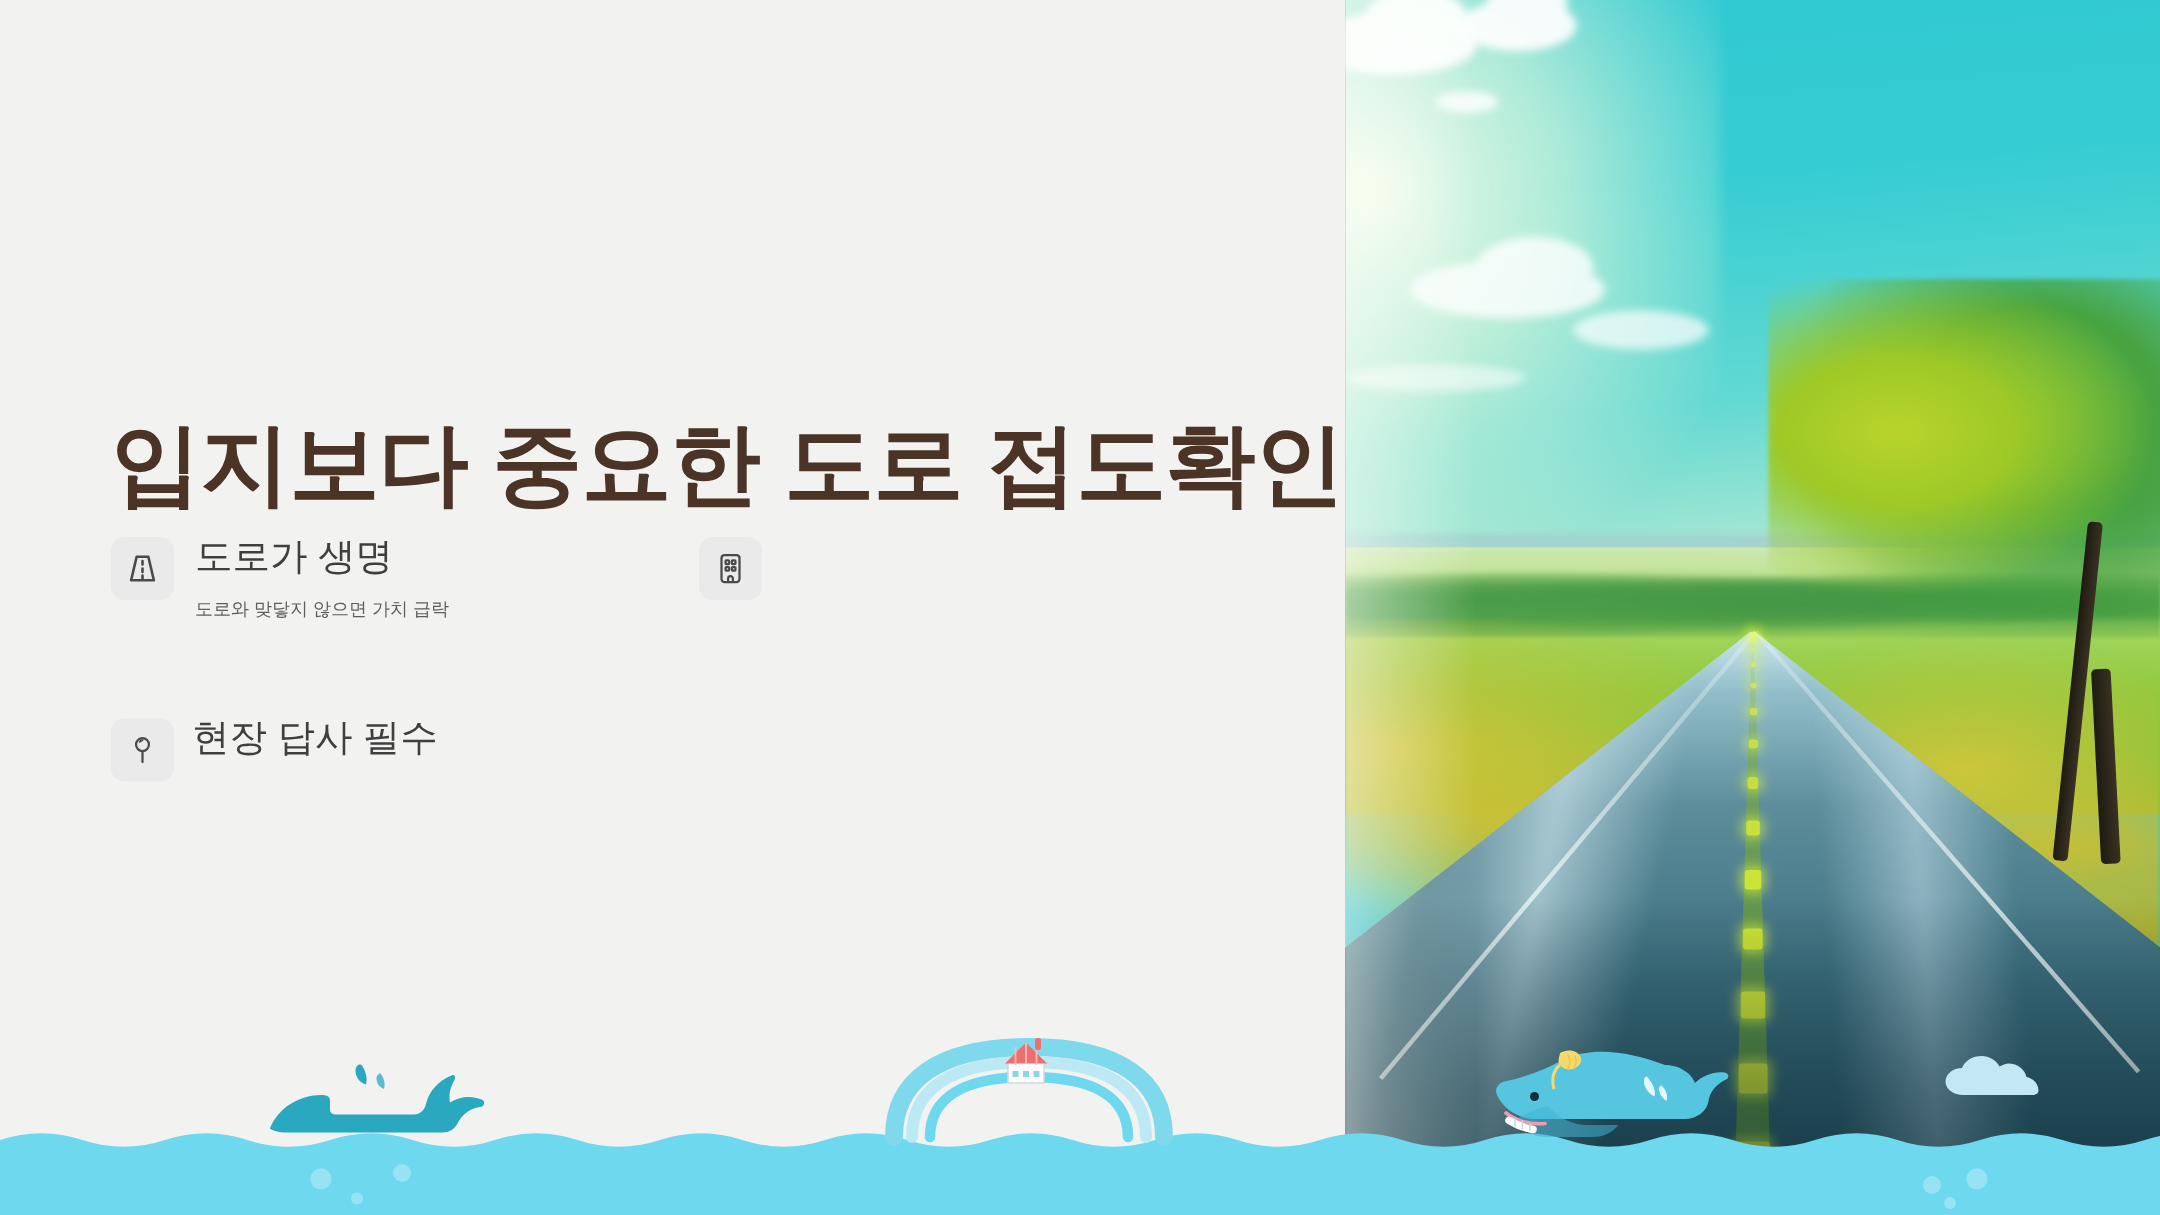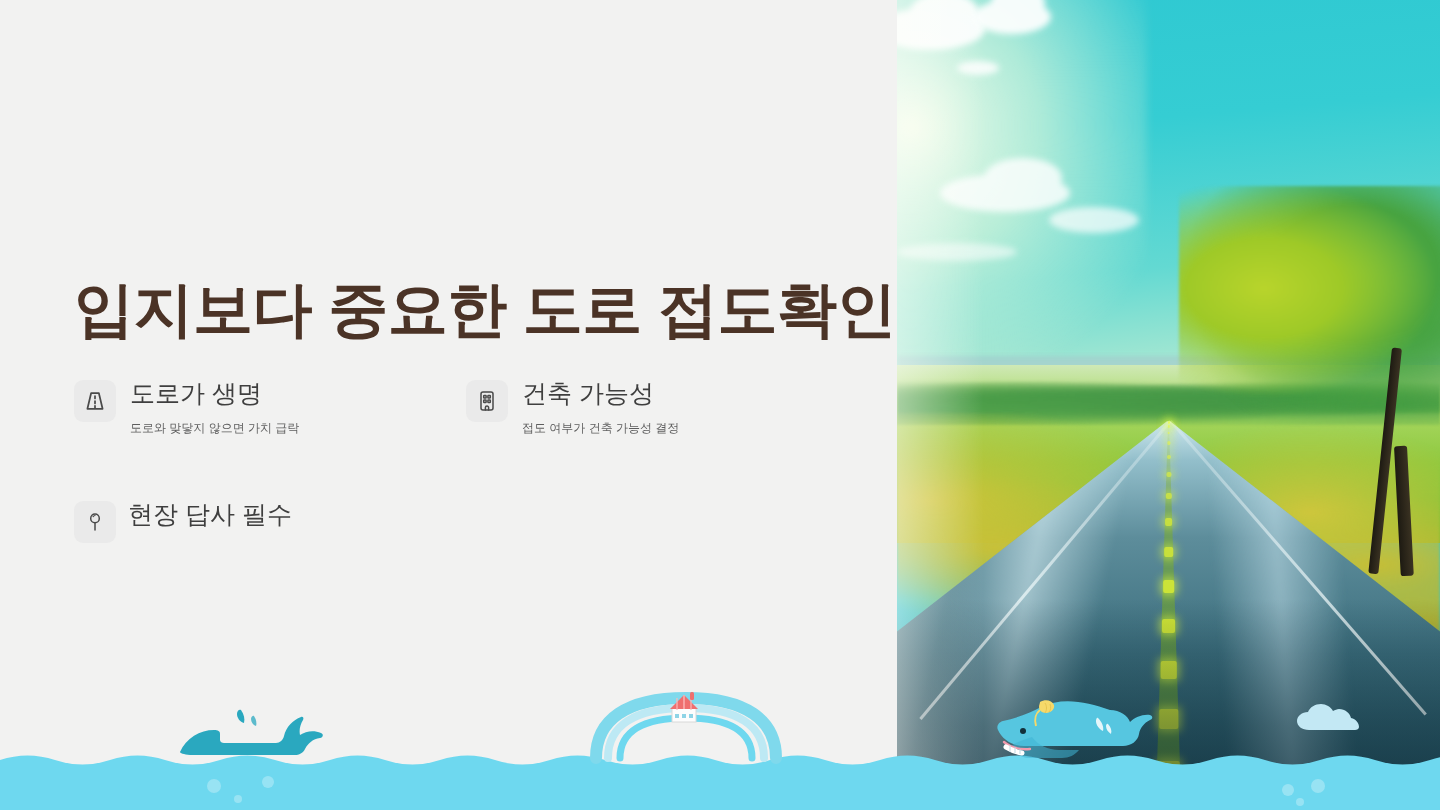--- a/index.html
+++ b/index.html
@@ -33,21 +33,20 @@
   }
 
   
   .features{
     position:absolute;left:74px;top:356px;
     width:760px;
     display:grid;
     grid-template-columns:392px 368px;
     grid-auto-rows:auto;
     row-gap:56px;
-    margin-top:22px;
   }
   .feature{
     display:flex;
     align-items:flex-start;
     gap:14px;
   }
   .feat-icon{
     width:42px;height:42px;flex:0 0 42px;
     border-radius:9px;
     background:#eaeaea;
@@ -242,24 +241,20 @@
       <div class="feature">
         <span class="feat-icon">
           <svg width="24" height="24" viewBox="0 0 24 24" fill="none" stroke="#4a4a4a" stroke-width="1.5" stroke-linecap="round" stroke-linejoin="round">
             <rect x="6" y="3" width="12" height="18" rx="2"></rect>
             <rect x="8.7" y="6.6" width="2.4" height="2.4" rx="0.5"></rect>
             <rect x="12.9" y="6.6" width="2.4" height="2.4" rx="0.5"></rect>
             <rect x="8.7" y="11" width="2.4" height="2.4" rx="0.5"></rect>
             <rect x="12.9" y="11" width="2.4" height="2.4" rx="0.5"></rect>
             <path d="M10.4 21v-2.4a1.6 1.6 0 0 1 3.2 0V21"></path>
           </svg>
-        </span>
-        <span class="feat-text">
-          <span class="feat-title">건축 가능성</span>
-          <span class="feat-desc">접도 여부가 건축 가능성 결정</span>
         </span>
       </div>
 
       <div class="feature row2">
         <span class="feat-icon">
           <svg width="24" height="24" viewBox="0 0 24 24" fill="none" stroke="#4a4a4a" stroke-width="1.5" stroke-linecap="round" stroke-linejoin="round">
             <circle cx="12" cy="8.4" r="4.3"></circle>
             <path d="M10.1 6.6a2.6 2.6 0 0 1 1.9-1.1" stroke-width="1.2"></path>
             <path d="M12 12.8V20"></path>
           </svg>

